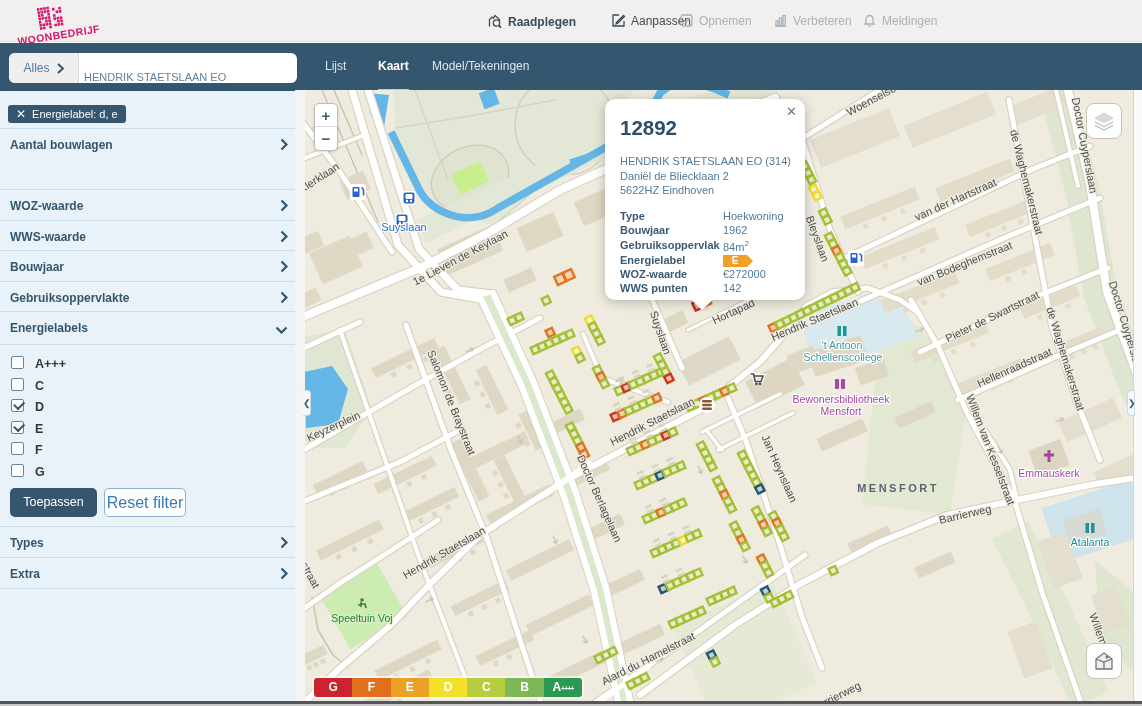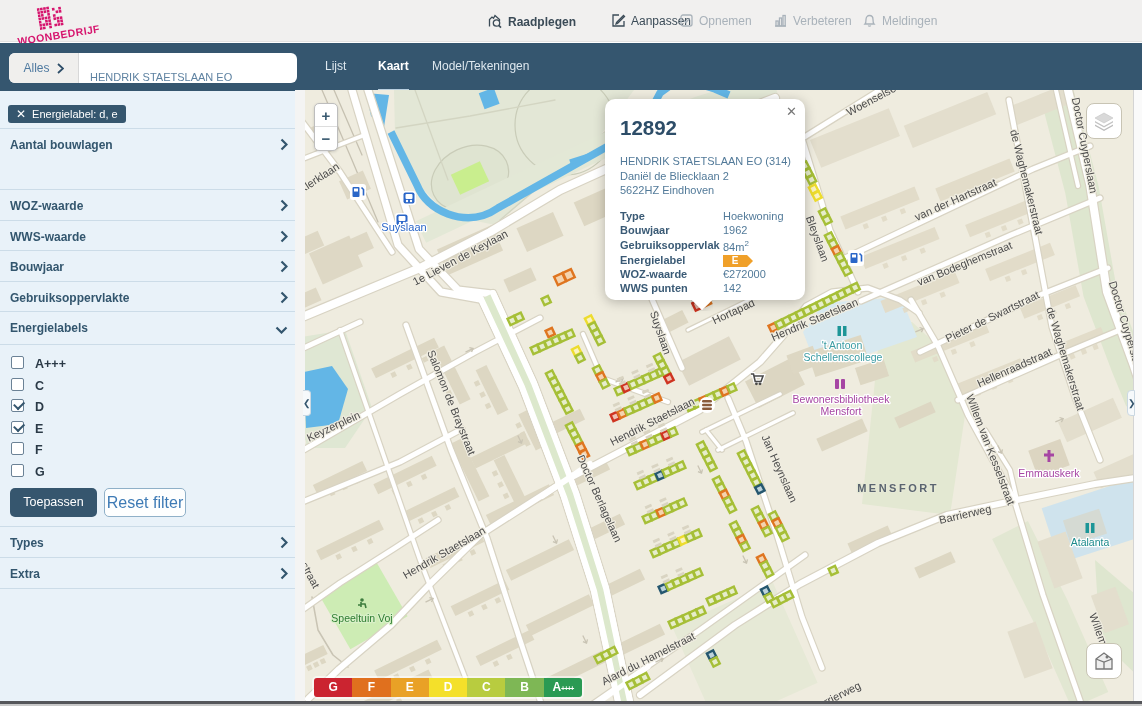--- a/index.html
+++ b/index.html
@@ -9,21 +9,21 @@
 #logo { position:absolute; left:15px; top:3px; transform:rotate(-9deg); color:#d6156e; font-weight:bold; font-size:10.5px; letter-spacing:0.4px; }
 .nav { position:absolute; top:13px; font-size:12px; color:#a9b2ba; white-space:nowrap; }
 .nav svg { vertical-align:-3px; margin-right:5px; }
 .nav.on { color:#3b4b57; font-weight:bold; }
 .nav.semi { color:#3b4b57; }
 
 
 #bar { position:absolute; left:0; top:43px; width:100%; height:48px; background:#35566f; }
 #search { position:absolute; left:9px; top:10px; width:288px; height:30px; background:#fff; border-radius:6px; display:flex; align-items:flex-end; overflow:hidden; }
 #alles { width:70px; height:100%; background:#f0efed; border-right:1px solid #d8d8d8; color:#4f7aa0; font-size:12px; display:flex; align-items:center; justify-content:center; gap:7px; }
-#sinput { flex:1; padding-left:11px; color:#5e82a1; font-size:11px; }
+#sinput { flex:1; padding-left:5px; color:#5e82a1; font-size:11px; }
 .tab { position:absolute; top:16px; font-size:12px; color:#dde7ee; }
 .tab.on { color:#fff; font-weight:bold; border-bottom:2px solid #b9cfdf; padding-bottom:16px; }
 
 
 #side { position:absolute; left:0; top:91px; width:295px; height:610px; background:#e9f2f9; }
 #chip { position:absolute; left:8px; top:14px; height:18px; background:#35566e; color:#fff; font-size:11px; border-radius:3px; display:flex; align-items:center; padding:0 8px; gap:6px; }
 .acc { position:absolute; left:0; width:295px; height:30px; border-top:1px solid #ccdce8; }
 .acc .t { position:absolute; left:10px; top:9px; font-size:12px; font-weight:bold; color:#33566e; }
 .acc .c { position:absolute; right:7px; top:8px; }
 .cbrow { position:absolute; left:11px; height:16px; font-size:12.5px; font-weight:bold; color:#2b3a47; }

